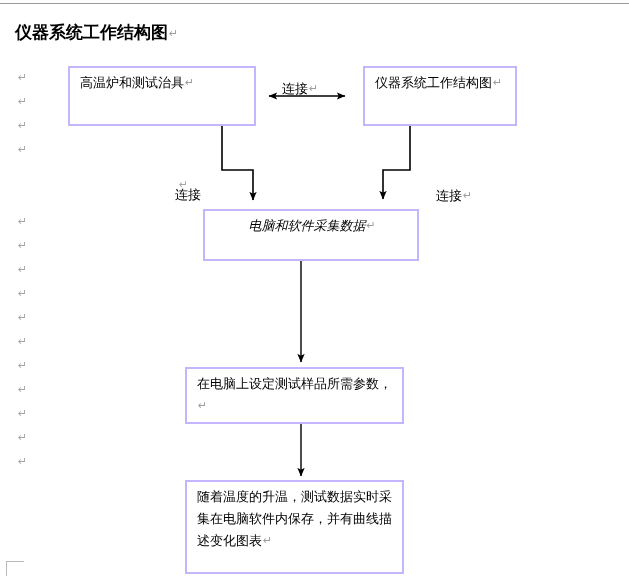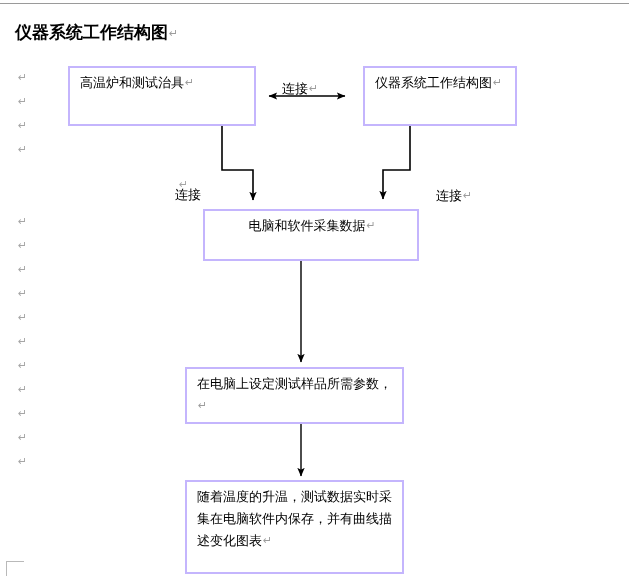--- a/index.html
+++ b/index.html
@@ -78,21 +78,21 @@
   .fbox {
     position: absolute;
     box-sizing: border-box;
     border: 2px solid #c4b5fd;
     background: #ffffff;
     color: #000000;
     font-size: 13px;
     line-height: 22px;
     padding: 4px 8px 4px 10px;
   }
-  .fbox.center { text-align: center; }
+  .fbox.center { text-align: center; font-style: italic; }
 
   #box-furnace { left: 68px;  top: 66px;  width: 188px; height: 60px; }
   #box-meter   { left: 363px; top: 66px;  width: 154px; height: 60px; }
   #box-acquire { left: 203px; top: 209px; width: 216px; height: 52px; }
   #box-params  { left: 185px; top: 367px; width: 219px; height: 57px; }
   #box-record  { left: 185px; top: 480px; width: 219px; height: 94px; }
 
   
   .conn-label {
     position: absolute;

